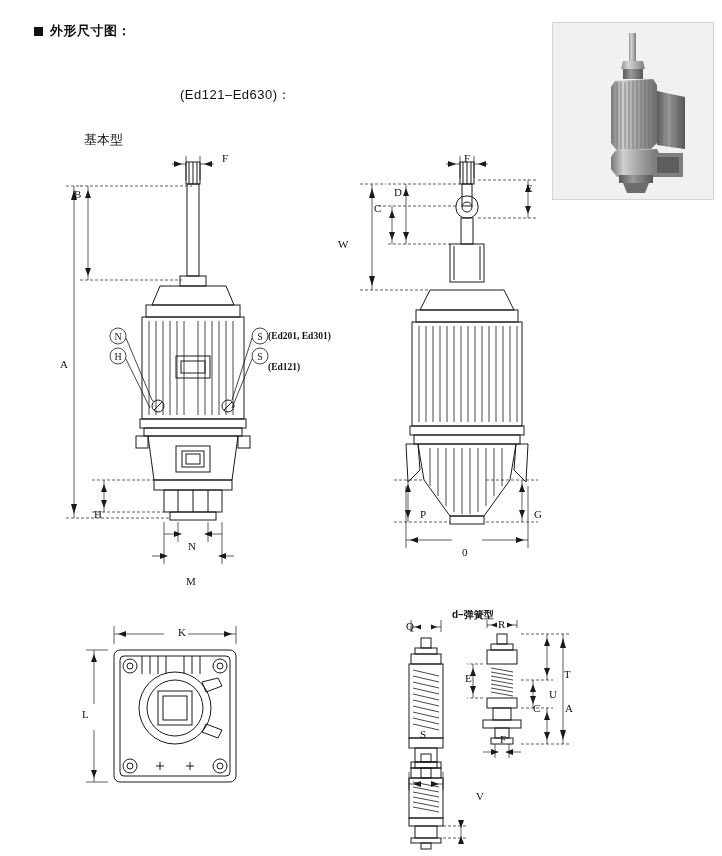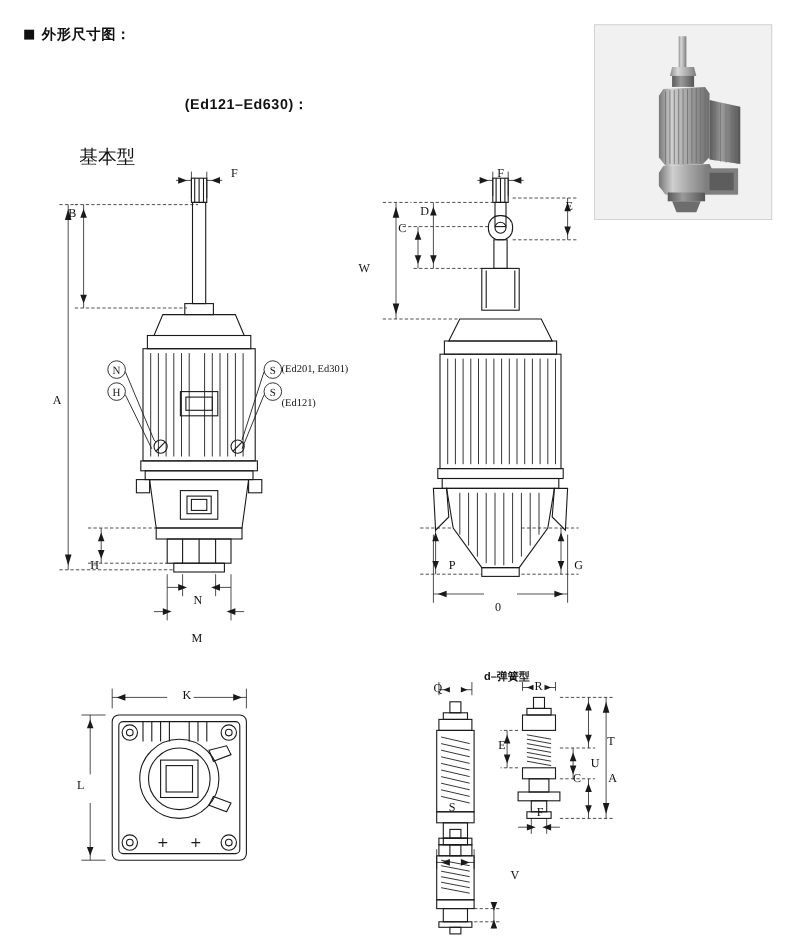--- a/index.html
+++ b/index.html
@@ -1,36 +1,36 @@
 <!DOCTYPE html>
 <html><head>
 <meta charset="utf-8">
 <style>
   html,body{margin:0;padding:0;background:#ffffff;}
   body{width:722px;height:856px;position:relative;font-family:"Liberation Sans",sans-serif;color:#111;overflow:hidden;}
-  .page{position:absolute;left:0;top:0;width:600px;height:856px;}
+  .page{position:absolute;left:12px;top:0;width:600px;height:856px;}
 
   
   .hdr{position:absolute;left:22px;top:22px;display:flex;align-items:center;gap:7px;}
   .hdr .sq{width:9px;height:9px;background:#111;display:inline-block;}
   .hdr .txt{font-size:13px;font-weight:bold;letter-spacing:.5px;}
 
-  .model-title{position:absolute;left:168px;top:86px;font-size:13px;font-weight:bold;letter-spacing:.5px;}
-
-  .sect-label{position:absolute;font-size:17px;}
+  .model-title{position:absolute;left:168px;top:86px;font-size:13px;font-weight:normal;letter-spacing:.5px;}
+
+  .sect-label{position:absolute;font-size:13px;}
   #lbl-basic{left:72px;top:131px;}
   #lbl-spring{left:440px;top:608px;font-size:10px;font-weight:bold;}
 
   
   .photo{position:absolute;left:540px;top:22px;width:160px;height:176px;background:#f0f0f0;border:1px solid #d4d4d4;overflow:hidden;}
   .photo .inner{position:absolute;left:0;top:0;width:160px;height:176px;}
 
   
   .dim{position:absolute;font-size:11px;font-family:"Liberation Serif",serif;color:#111;}
-  .note{position:absolute;font-size:9.5px;font-family:"Liberation Serif",serif;color:#111;}
+  .note{position:absolute;font-size:9.5px;font-family:"Liberation Serif",serif;color:#111;font-weight:bold;}
   svg{display:block;}
 </style>
 </head>
 <body>
 
 <div class="page">
 
   <div class="hdr">
     <span class="sq"></span>
     <span class="txt">外形尺寸图：</span>

